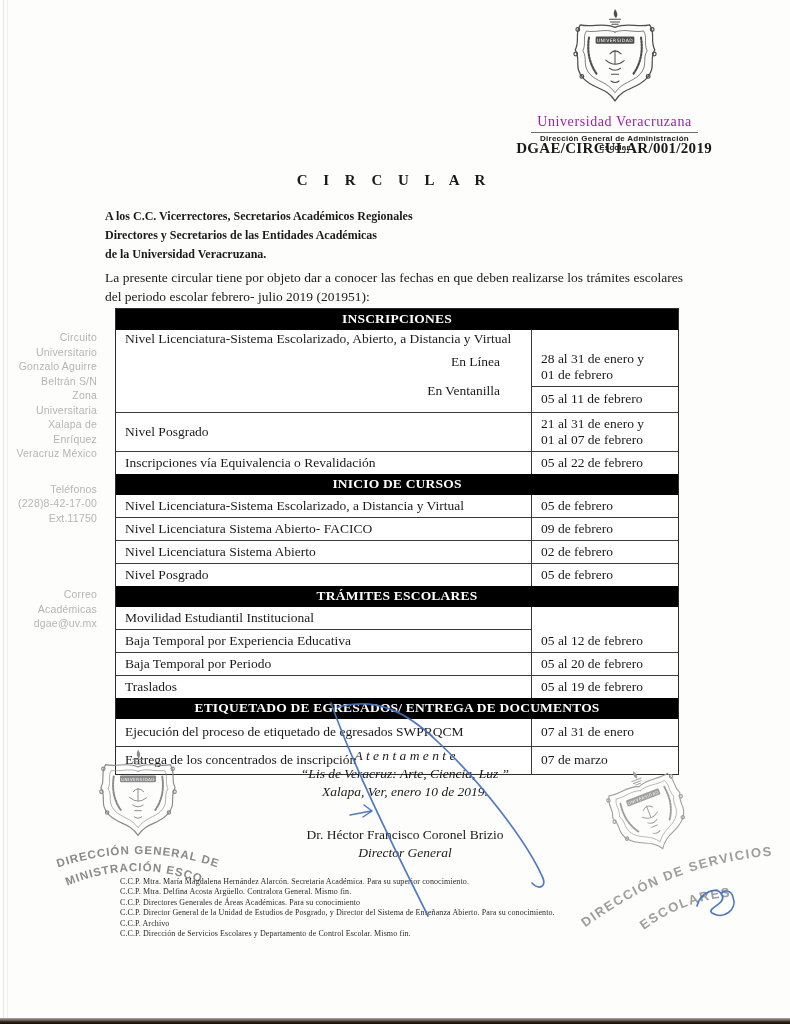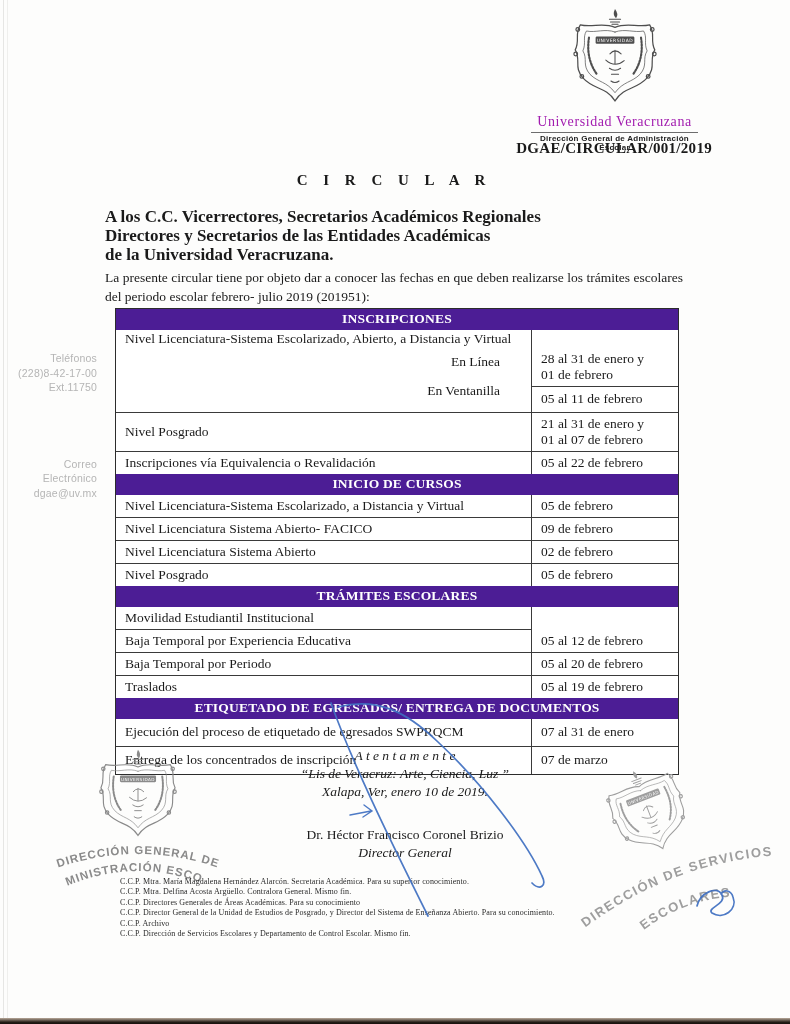--- a/index.html
+++ b/index.html
@@ -16,30 +16,30 @@
     background:linear-gradient(#b9a99a 0%, #241d16 70%, #17110c 100%);}
   
   .logo-block{right:88px;top:6px;width:175px;text-align:center;color:#4a4a4a;}
   .uni-name{font-size:14px;letter-spacing:.6px;color:#a21caf;margin-top:2px;}
   .dept-rule{border-top:1.4px solid #6d6d6d;margin:2px 4px 1px 4px;}
   .dept-name{font-family:"Liberation Sans",sans-serif;font-size:8px;font-weight:bold;
     color:#222;letter-spacing:.25px;}
   .ref{top:140px;right:78px;font-size:15px;font-weight:bold;letter-spacing:.3px;}
   .doc-title{top:172px;left:105px;width:578px;text-align:center;font-size:15px;
     font-weight:bold;letter-spacing:6px;font-family:Liberation Serif, serif;}
-  .recipients{top:207px;left:105px;font-size:17px;font-weight:bold;line-height:19px;}
+  .recipients{top:207px;left:105px;font-size:12px;font-weight:bold;line-height:19px;}
   .intro{top:268px;left:105px;width:578px;font-size:13.5px;line-height:19px;text-align:justify;}
   
   .sidebar{left:0;top:330px;width:97px;text-align:right;
     font-family:"Liberation Sans",sans-serif;font-size:10.5px;line-height:14.5px;
     color:#b5b5b5;letter-spacing:.2px;}
   .sb-gap1{margin-top:21px;} .sb-gap2{margin-top:62px;}
   
   .sched{left:115px;top:308px;width:562px;border:1.6px solid #2c2c2c;font-size:13.5px;background:#fff;}
-  .banner{background:#4c1d95;color:#fff;text-align:center;font-weight:bold;
+  .banner{background:#000000;color:#fff;text-align:center;font-weight:bold;
     padding:2px 0 3px 0;letter-spacing:.2px;}
   .trow{display:flex;border-top:1px solid #3a3a3a;}
   .trow.noline{border-top:none;}
   .lcell{flex:1;padding:3px 9px;border-right:1px solid #3a3a3a;display:flex;align-items:center;}
   .dcell{width:128px;padding:3px 9px;display:flex;flex-direction:column;justify-content:flex-end;}
   .b1-left{flex:1;border-right:1px solid #3a3a3a;padding:0 9px;}
   .b1-label{padding-top:1px;}
   .b1-mode{text-align:right;padding-right:22px;}
   .b1-mode.m1{margin-top:7px;} .b1-mode.m2{margin-top:13px;}
   .b1-right{width:146px;display:flex;flex-direction:column;}
@@ -108,28 +108,39 @@
 
 <div class="abs recipients">
   <div>A los C.C. Vicerrectores, Secretarios Académicos Regionales</div>
   <div>Directores y Secretarios de las Entidades Académicas</div>
   <div>de la Universidad Veracruzana.</div>
 </div>
 
 <div class="abs intro">La presente circular tiene por objeto dar a conocer las fechas en que deben realizarse los trámites escolares del periodo escolar febrero- julio 2019 (201951):</div>
 
 <div class="abs sidebar">
+  <div>
+    <div>Circuito</div>
+    <div>Universitario</div>
+    <div>Gonzalo Aguirre</div>
+    <div>Beltrán S/N</div>
+    <div>Zona</div>
+    <div>Universitaria</div>
+    <div>Xalapa de</div>
+    <div>Enríquez</div>
+    <div>Veracruz México</div>
+  </div>
   <div class="sb-gap1">
     <div>Teléfonos</div>
     <div>(228)8-42-17-00</div>
     <div>Ext.11750</div>
   </div>
   <div class="sb-gap2">
     <div>Correo</div>
-    <div>Electrónico</div>
+    <div>Académicas</div>
     <div>dgae@uv.mx</div>
   </div>
 </div>
 
 <div class="abs sched">
 
   <div class="banner">INSCRIPCIONES</div>
 
   <div class="trow noline">
     <div class="b1-left">

